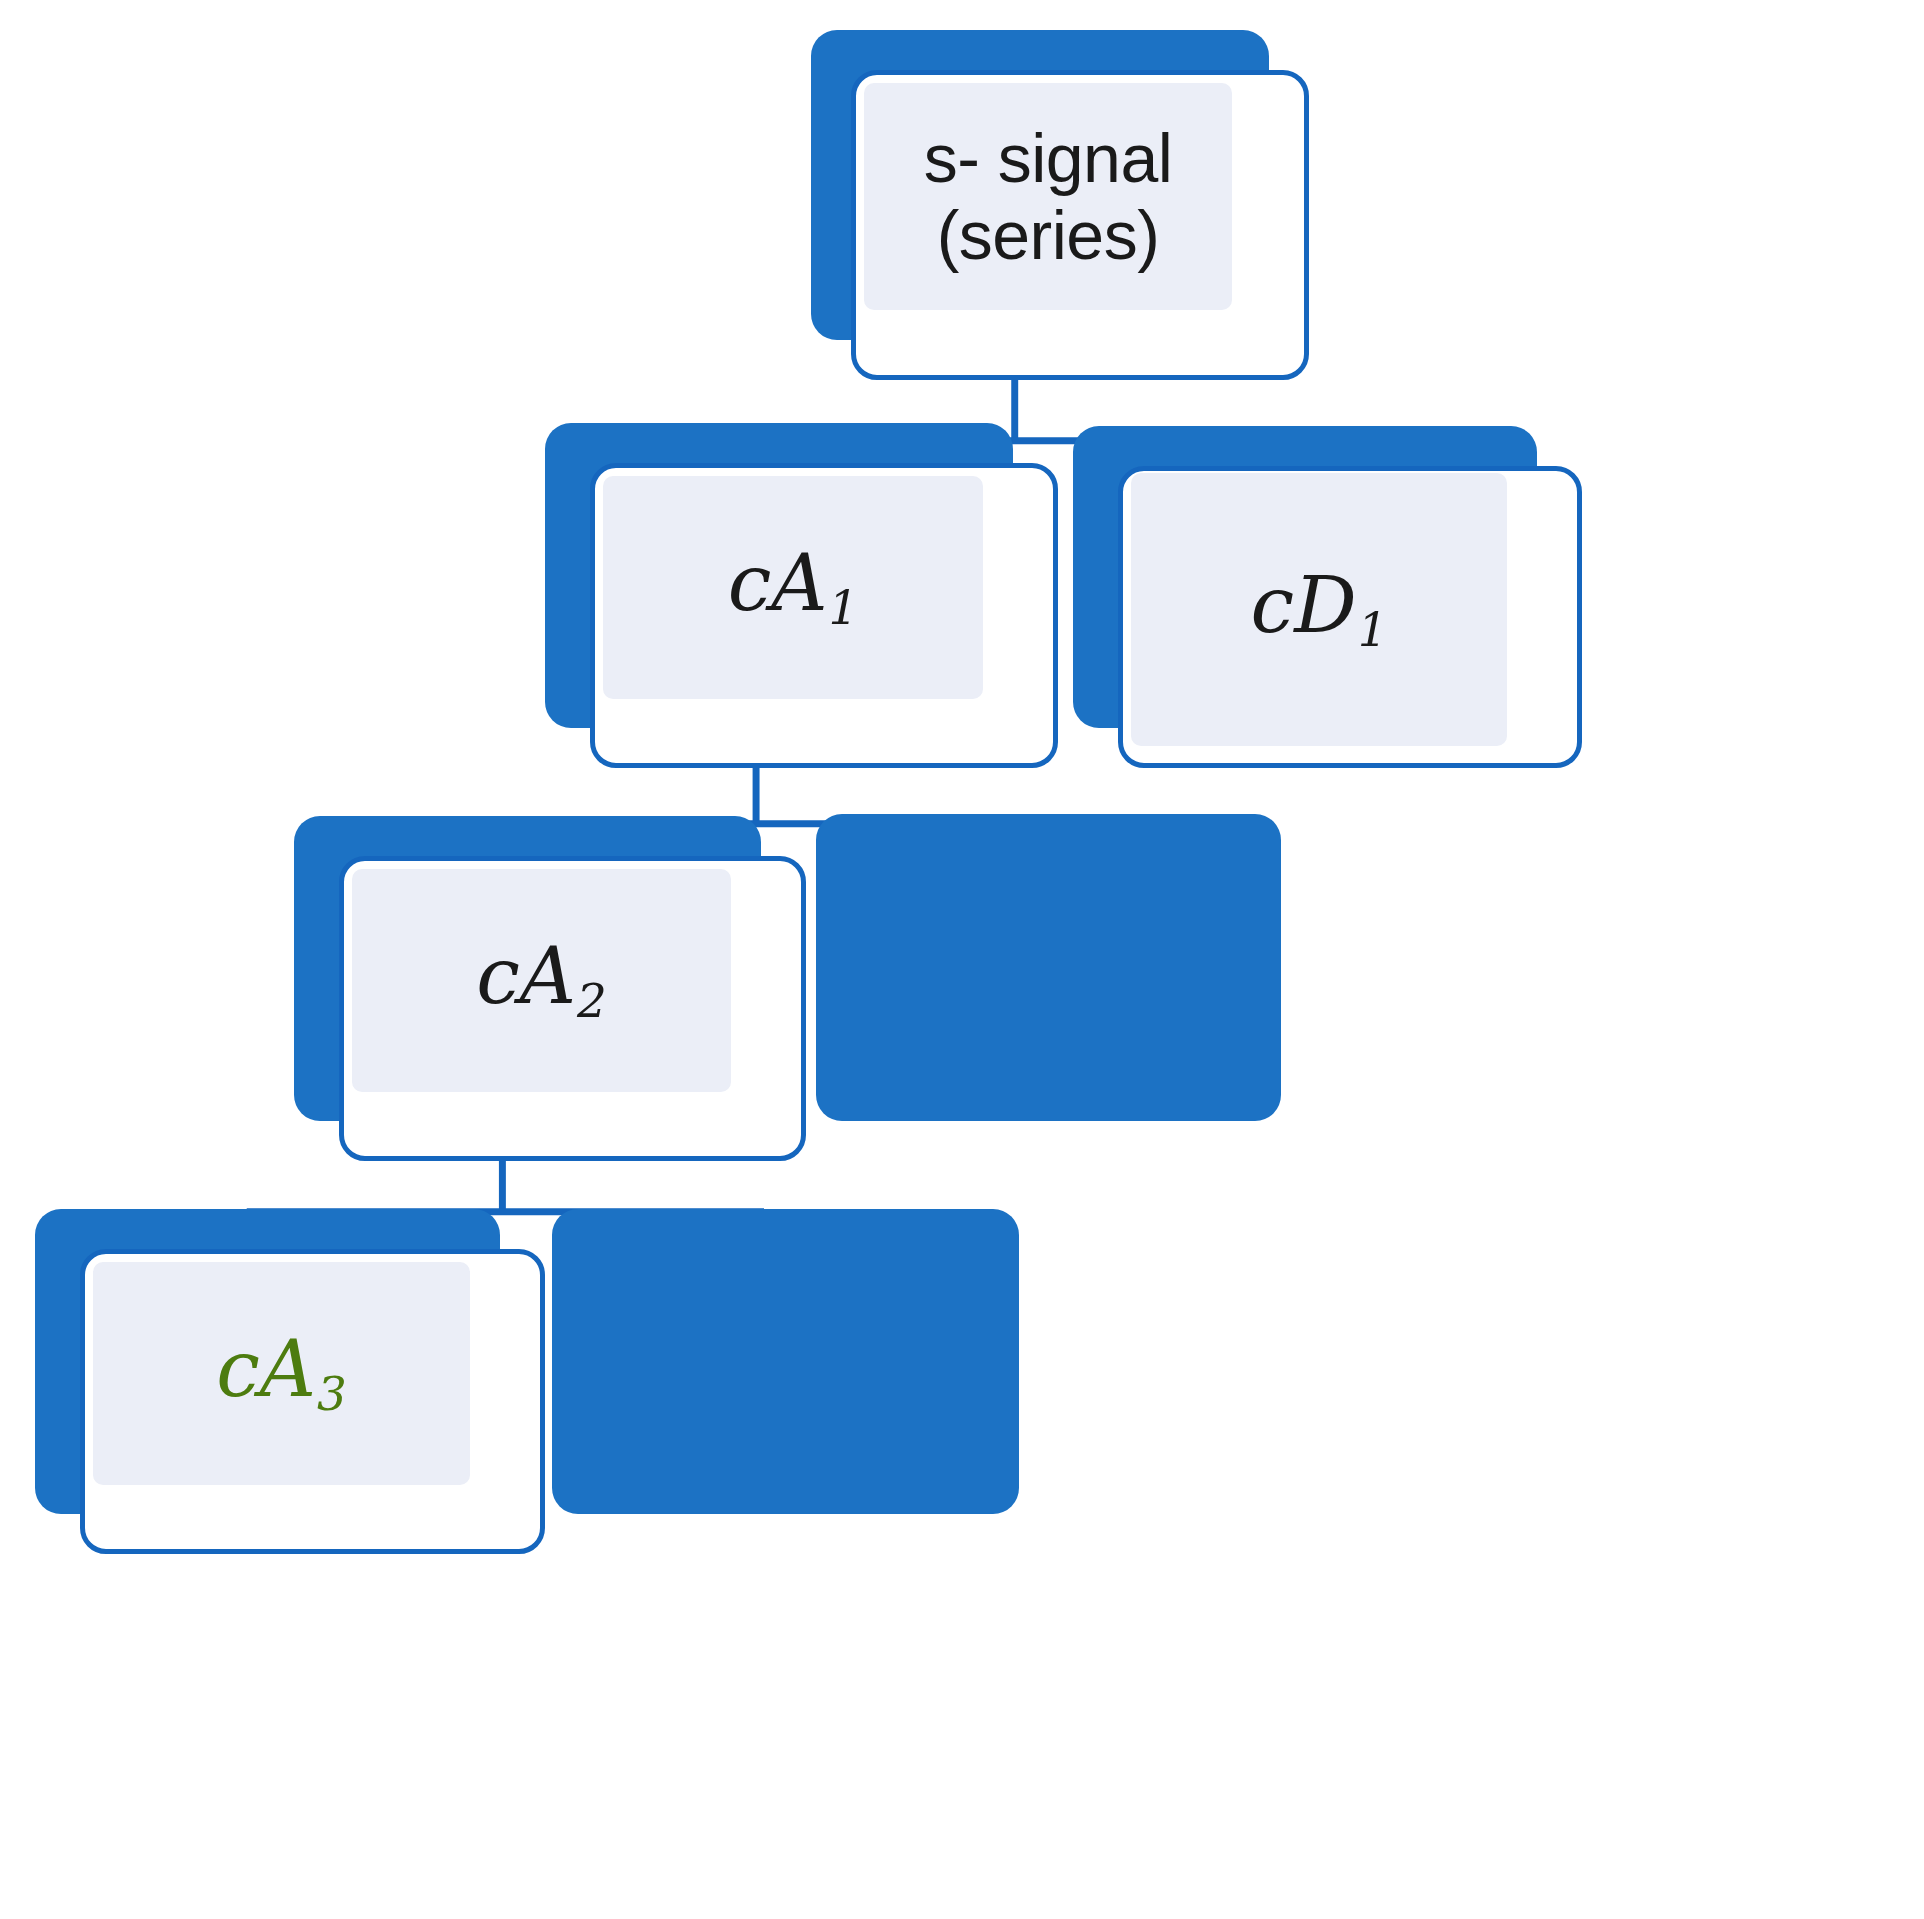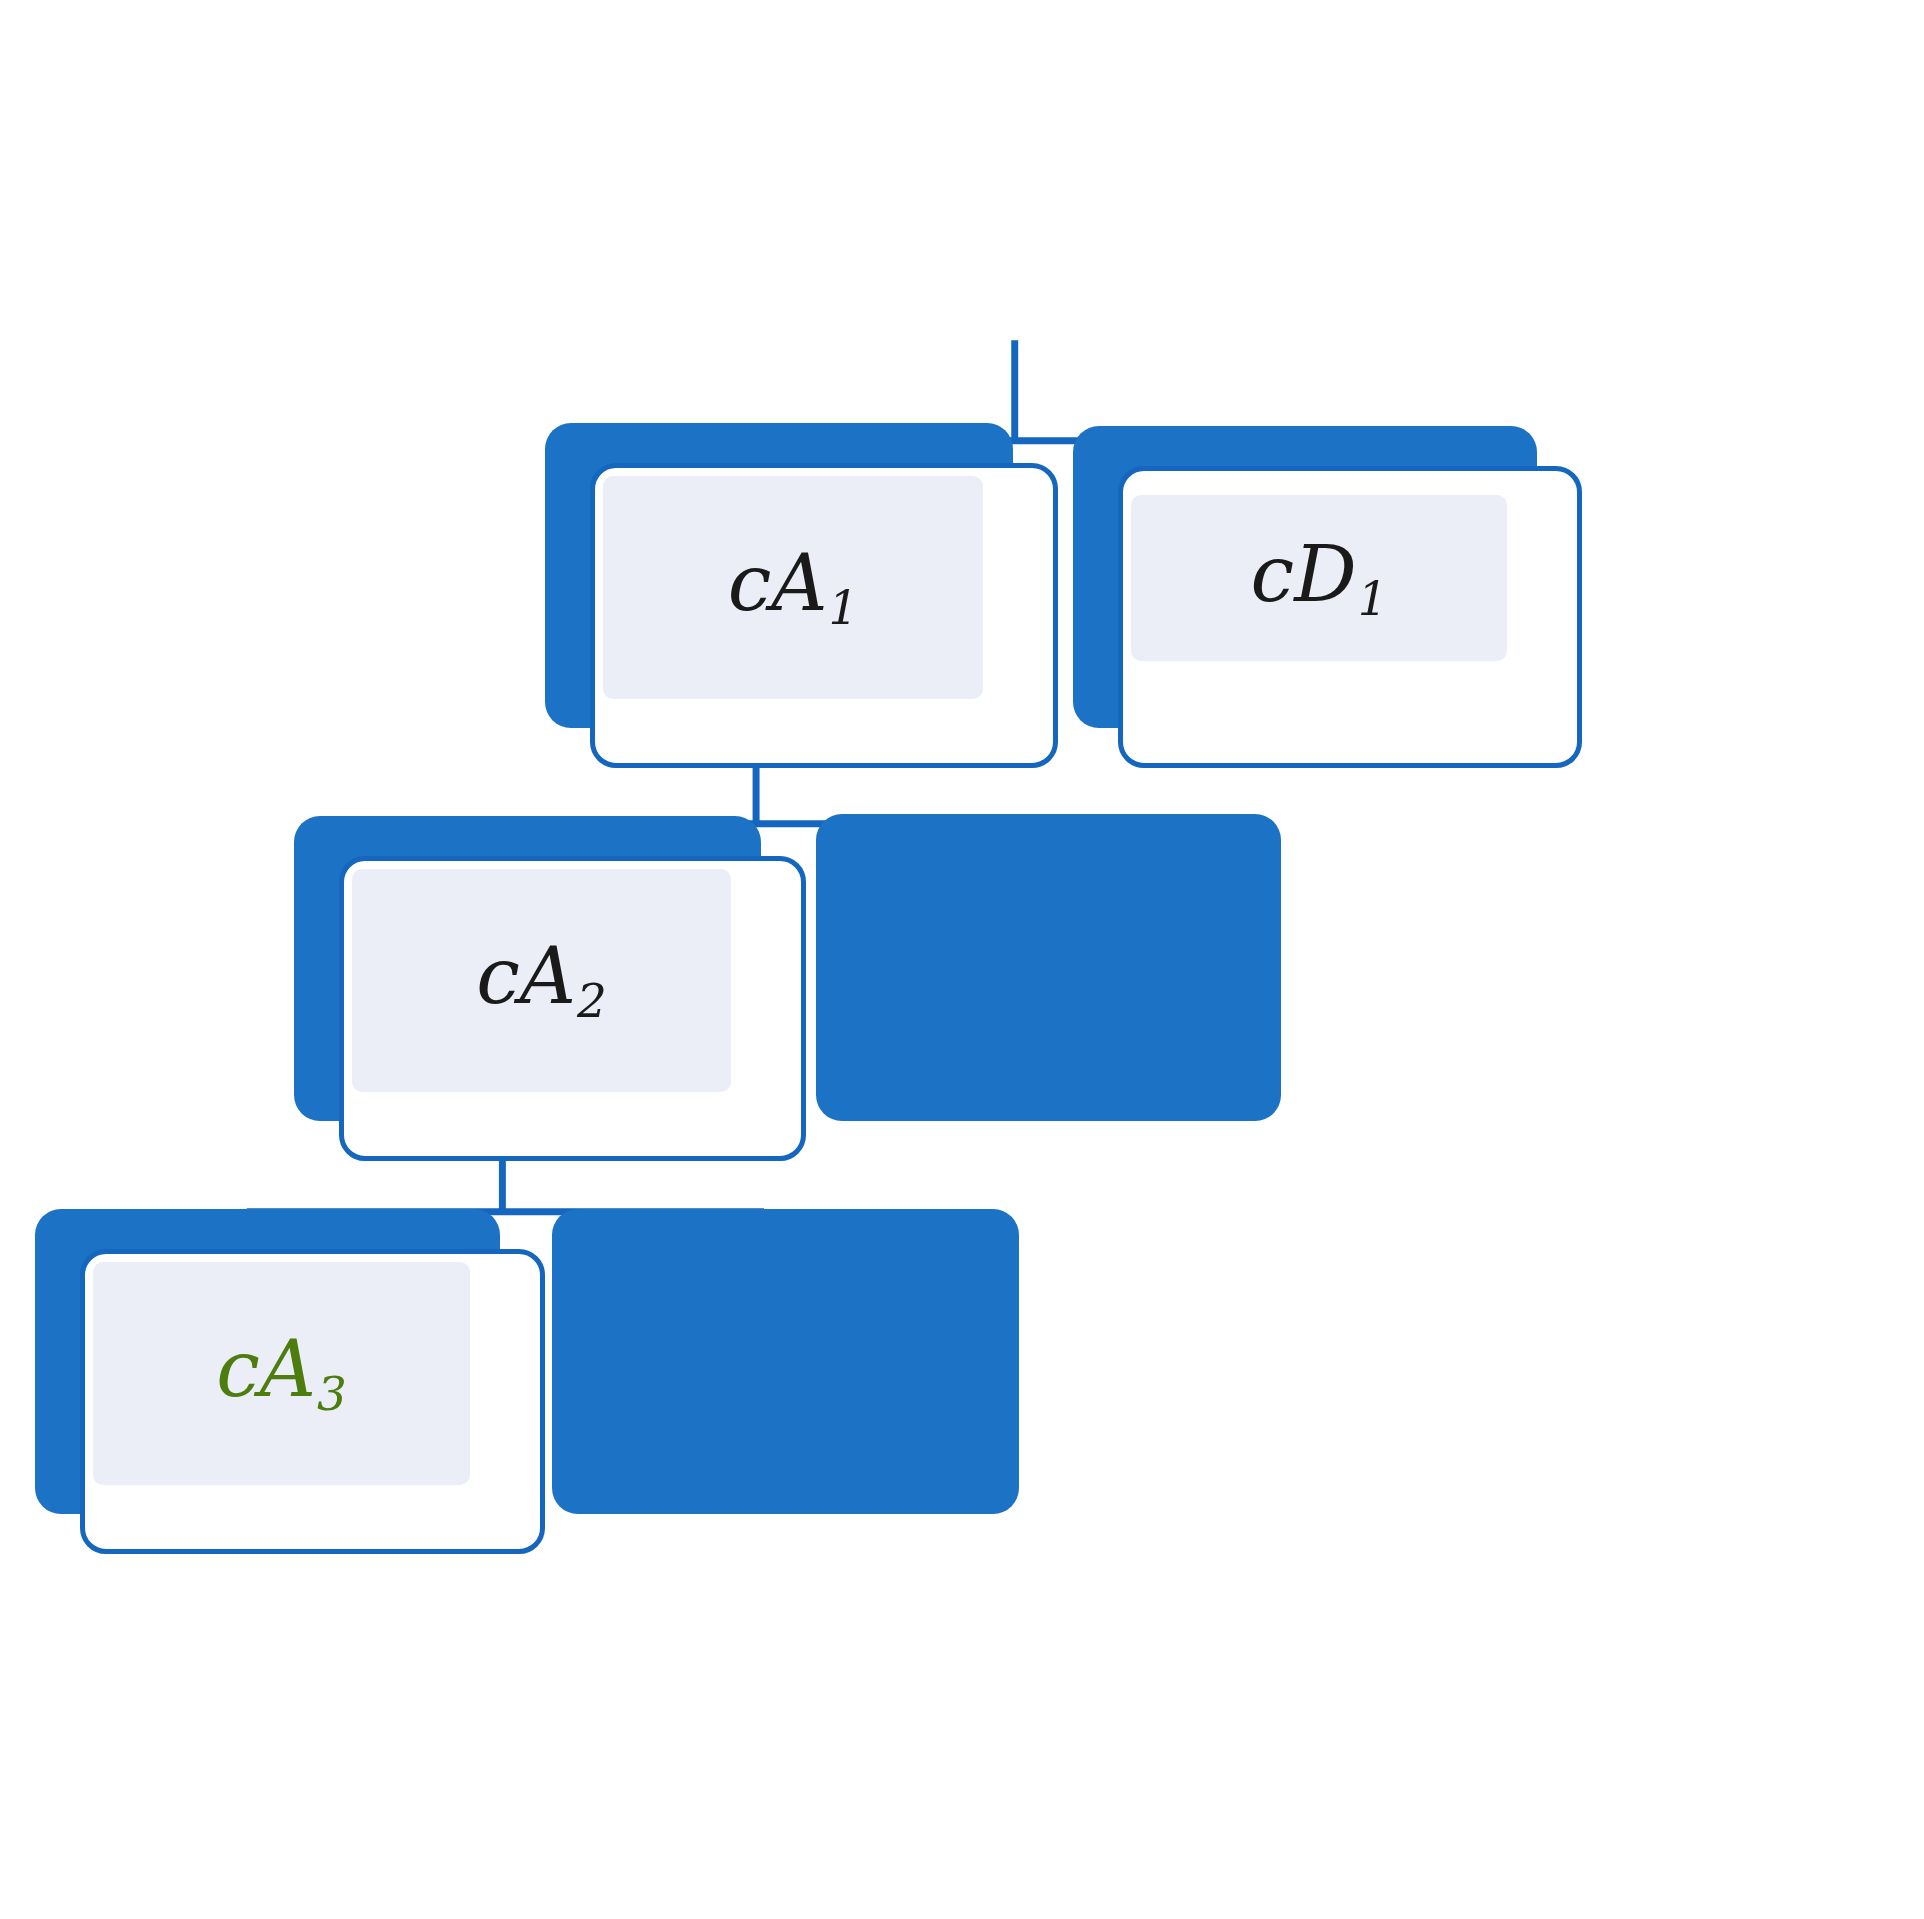--- a/index.html
+++ b/index.html
@@ -97,34 +97,43 @@
       <path d="M 505 828 L 505 862"></path>
       <path d="M 1023 828 L 1023 860"></path>
 
       <path d="M 505 1127 L 505 1218"></path>
       <path d="M 248 1218 L 768 1218"></path>
       <path d="M 248 1218 L 248 1258"></path>
       <path d="M 768 1218 L 768 1258"></path>
     </g>
   </svg>
 
+  <div class="node" style="left:811px; top:30px; width:502px; height:350px;">
+    <div class="node-back" style="width: 458px; height: 310px; background: rgb(28, 114, 196);"></div>
+    <div class="node-front" style="left: 40px; top: 40px; width: 458px; height: 310px; background: rgb(255, 255, 255); border-color: rgb(21, 102, 190);">
+      <div class="node-inner" style="left: 8px; top: 8px; width: 368px; height: 227px; background: rgb(235, 238, 247);">
+        <span class="node-label label-plain" style="color: rgb(26, 26, 26);">s- signal
+(series)</span>
+      </div>
+    </div>
+  </div>
 
   <div class="node" style="left:545px; top:423px; width:512px; height:345px;">
     <div class="node-back" style="width: 468px; height: 305px; background: rgb(28, 114, 196);"></div>
     <div class="node-front" style="left: 45px; top: 40px; width: 468px; height: 305px; background: rgb(255, 255, 255); border-color: rgb(21, 102, 190);">
       <div class="node-inner" style="left: 8px; top: 8px; width: 380px; height: 223px; background: rgb(235, 238, 247); text-align: center;">
         <span class="node-label label-math" style="color: rgb(26, 26, 26);"><span>cA</span><span class="sub">1</span></span>
       </div>
     </div>
   </div>
 
   <div class="node" style="left:1073px; top:426px; width:508px; height:342px;">
     <div class="node-back" style="width: 464px; height: 302px; background: rgb(28, 114, 196);"></div>
     <div class="node-front" style="left: 45px; top: 40px; width: 464px; height: 302px; background: rgb(255, 255, 255); border-color: rgb(21, 102, 190);">
-      <div class="node-inner" style="left: 8px; top: 24px; width: 376px; height: 166px; background: rgb(235, 238, 247);">
+      <div class="node-inner" style="left: 8px; top: 2px; width: 376px; height: 273px; background: rgb(235, 238, 247);">
         <span class="node-label label-math" style="color: rgb(26, 26, 26);"><span>cD</span><span class="sub">1</span></span>
       </div>
     </div>
   </div>
 
   <div class="node" style="left:294px; top:816px; width:511px; height:345px;">
     <div class="node-back" style="width: 467px; height: 305px; background: rgb(28, 114, 196);"></div>
     <div class="node-front" style="left: 45px; top: 40px; width: 467px; height: 305px; background: rgb(255, 255, 255); border-color: rgb(21, 102, 190);">
       <div class="node-inner" style="left: 8px; top: 8px; width: 379px; height: 223px; background: rgb(235, 238, 247);">
         <span class="node-label label-math" style="color: rgb(26, 26, 26);"><span>cA</span><span class="sub">2</span></span>

